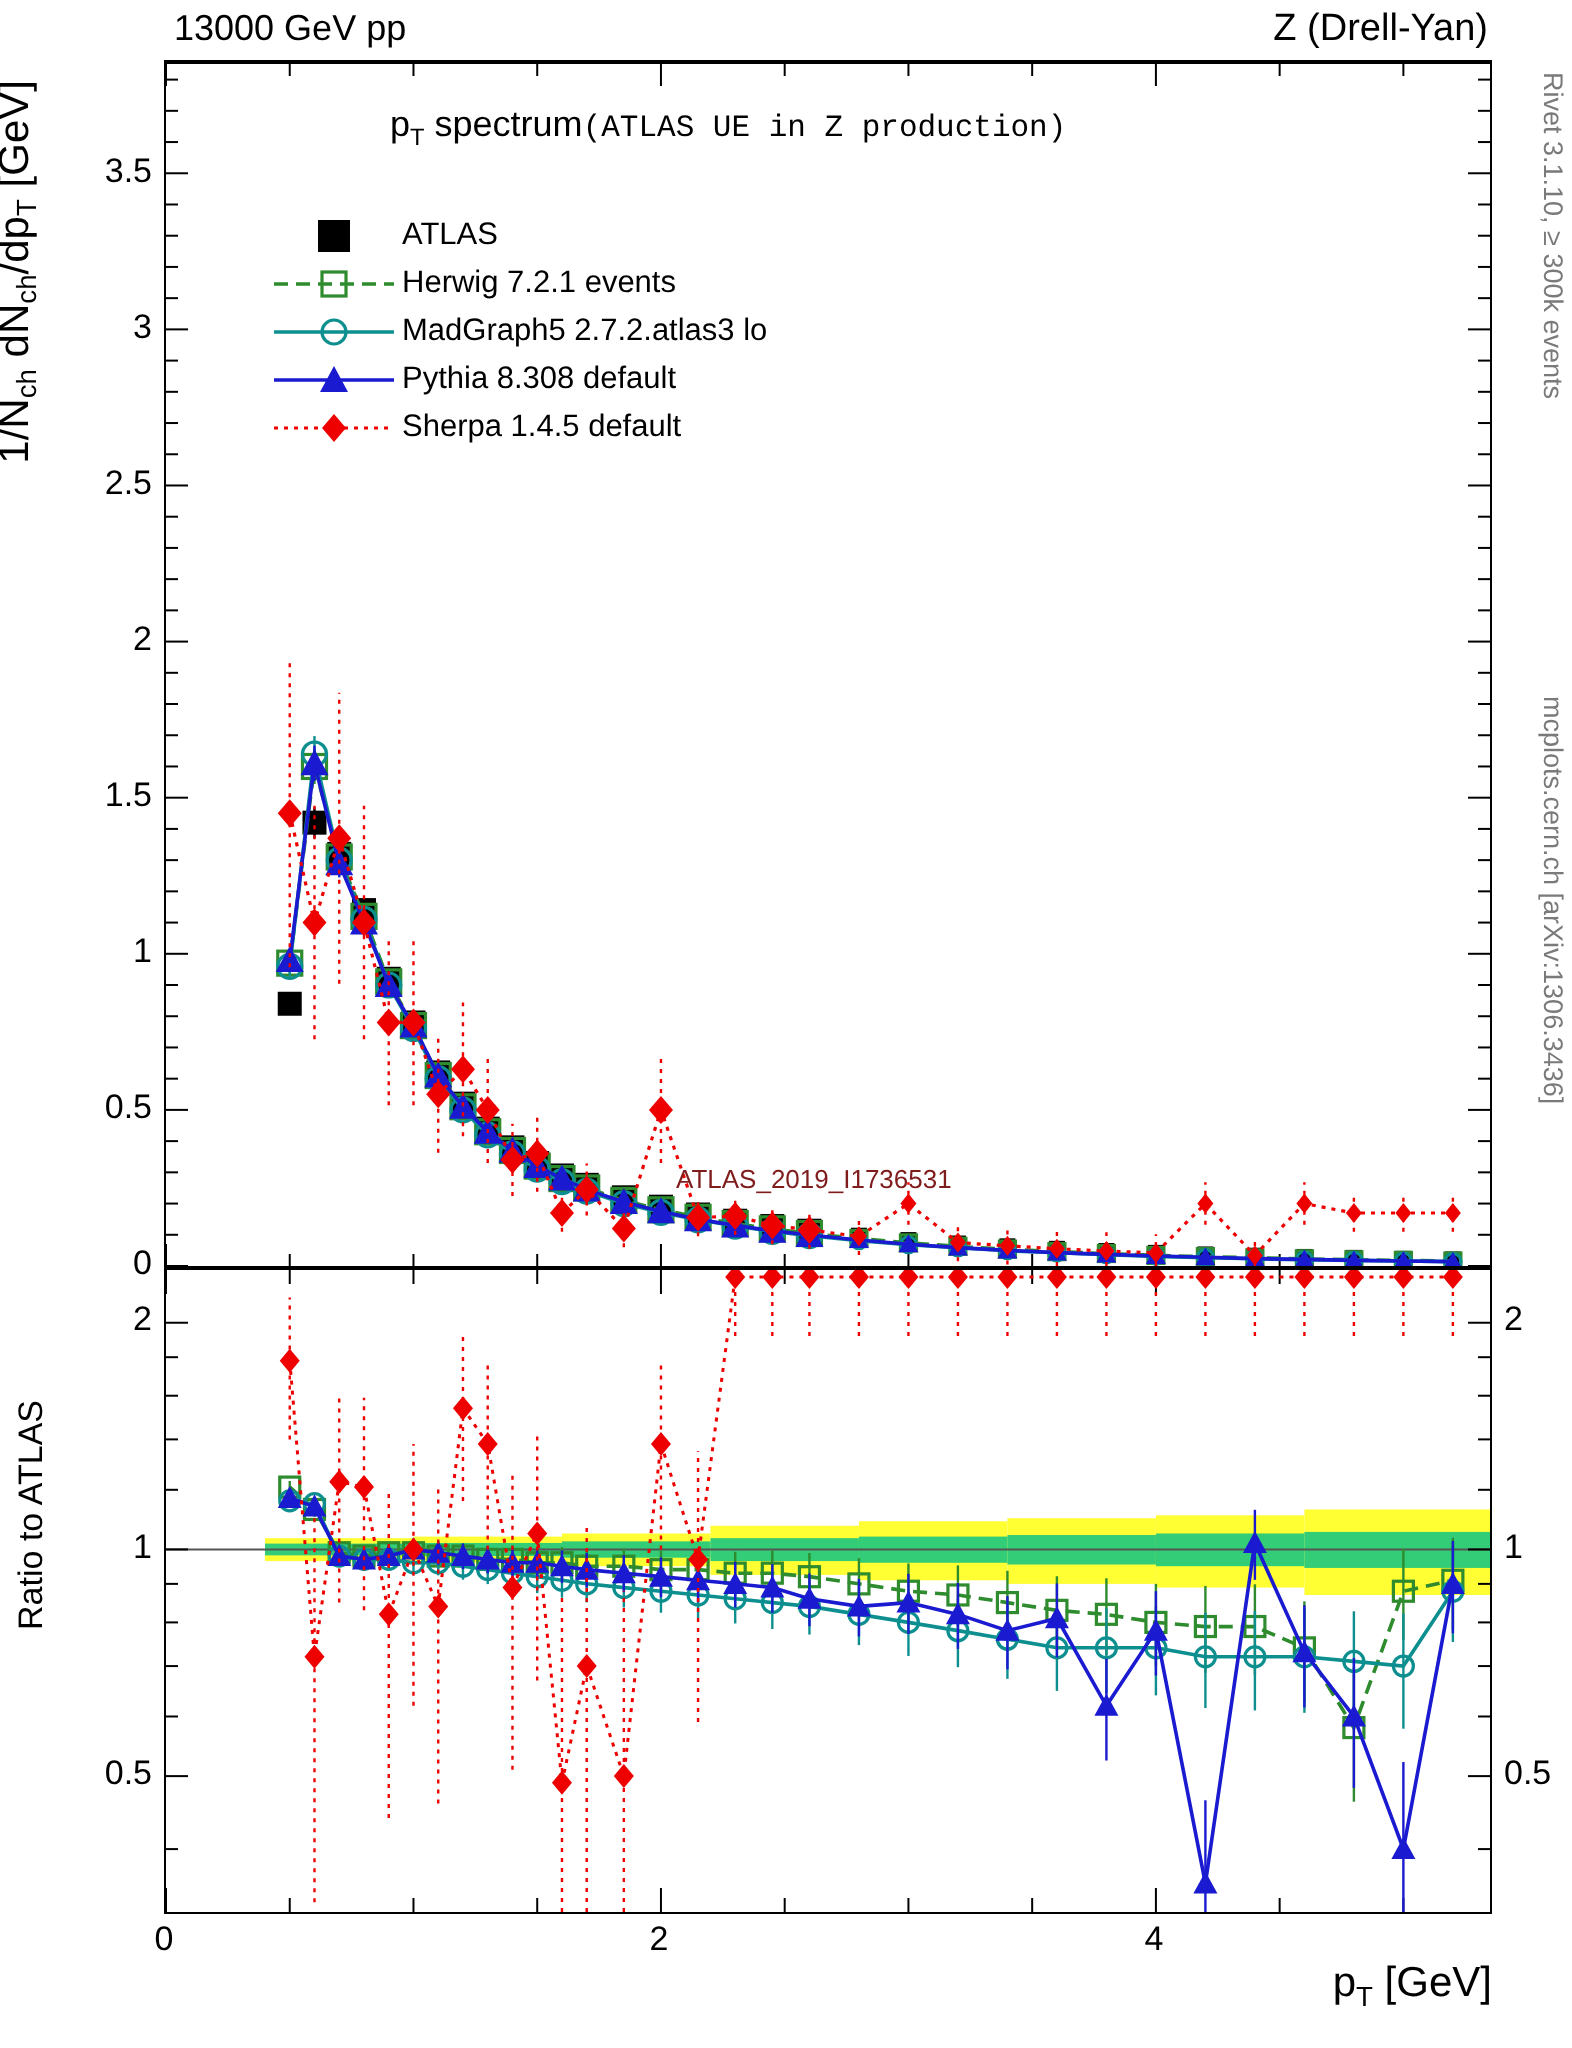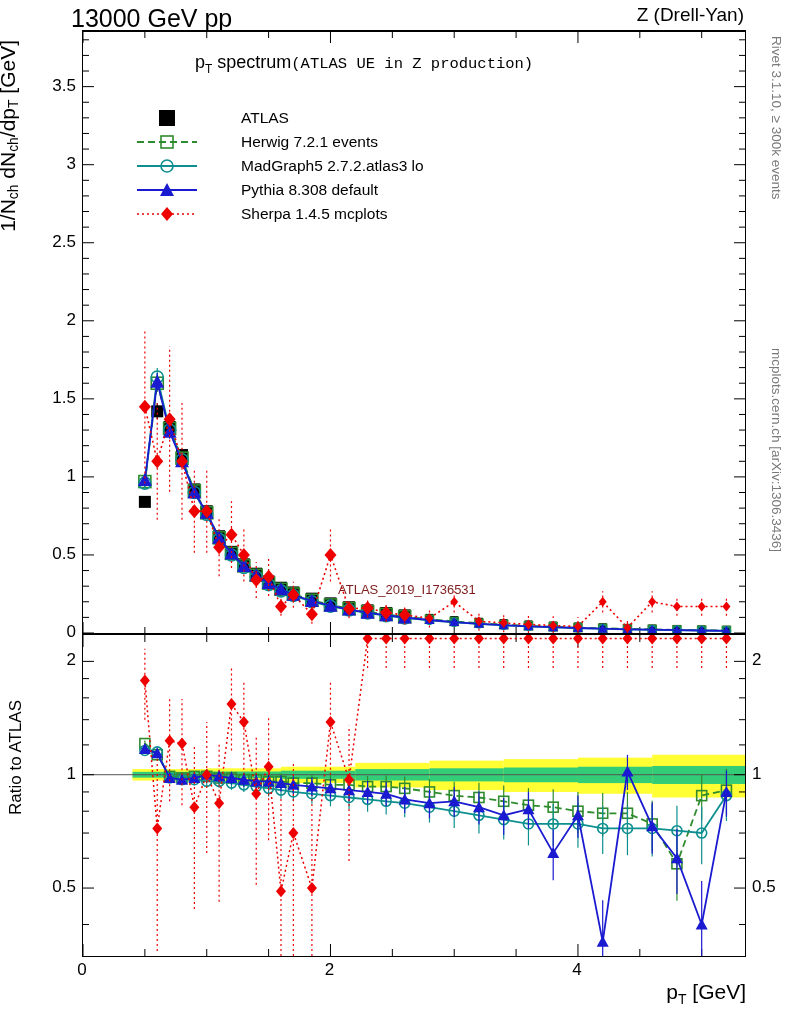--- a/index.html
+++ b/index.html
@@ -16,22 +16,22 @@
   }
   #root {
     position: relative;
     width: 786px;
     height: 1024px;
   }
   .abs { position: absolute; }
 
   
   .hdr-left {
-    left: 71px; top: 4px;
-    font-size: 25px;
+    left: 87px; top: 4px;
+    font-size: 18px;
   }
   .hdr-right {
     right: 42px; top: 4px;
     font-size: 19px;
   }
   .hdr-rule {
     left: 82px; top: 30px;
     width: 664px; height: 1px;
     background: #000;
   }
@@ -95,21 +95,20 @@
 
   
   #legend {
     left: 135px; top: 106px;
     font-size: 15.5px;
   }
   #legend .row {
     display: flex;
     align-items: center;
     height: 24px;
-    gap: 40px;
   }
   #legend .mk {
     width: 66px;
     height: 24px;
     position: relative;
     flex: 0 0 66px;
   }
   #legend .lbl { white-space: nowrap; }
 
   
@@ -565,21 +564,21 @@
         </div>
         <span class="lbl">Pythia 8.308 default</span>
       </div>
       <div class="row">
         <div class="mk">
           <svg width="66" height="24">
             <line x1="2" y1="12" x2="62" y2="12" stroke="#ee0000" stroke-width="1.6" stroke-dasharray="2,3"></line>
             <polygon points="32,5 38,12 32,19 26,12" fill="#ee0000"></polygon>
           </svg>
         </div>
-        <span class="lbl">Sherpa 1.4.5 mcplots</span>
+        <span class="lbl">Sherpa 1.4.5 default</span>
       </div>
     </div>
 
   <div class="abs watermark">ATLAS_2019_I1736531</div>
 
   <div id="ratioPanel" class="abs">
     <svg id="ratioSvg" width="662" height="321" viewBox="0 0 662 321">
         <rect x="49.49532710280374" y="134.08762601749487" width="74.24299065420561" height="11.450987959521996" fill="#ffff33"></rect>
         <rect x="123.73831775700936" y="133.2995824536468" width="74.24299065420561" height="13.088481345408866" fill="#ffff33"></rect>
         <rect x="197.98130841121497" y="131.73479804353494" width="74.24299065420564" height="16.36551933812399" fill="#ffff33"></rect>

